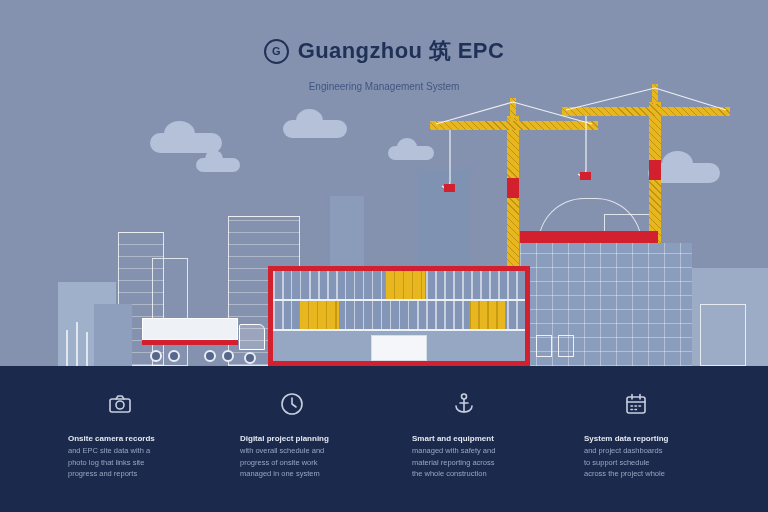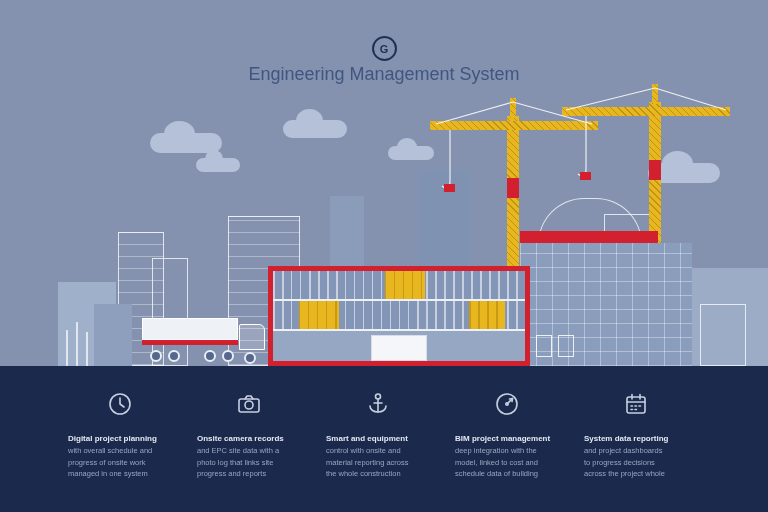--- a/index.html
+++ b/index.html
@@ -8,21 +8,21 @@
 
   
   .sky{position:absolute;top:0;left:0;width:768px;height:366px;background:#8492af;}
 
   .hdr{position:absolute;top:36px;left:0;width:100%;text-align:center;z-index:5;}
   .hdr-row{display:flex;align-items:center;justify-content:center;gap:9px;}
   .logo{width:21px;height:21px;border:2px solid #203158;border-radius:50%;
         font-size:11px;font-weight:bold;color:#203158;display:flex;
         align-items:center;justify-content:center;}
   .title{font-size:22px;font-weight:800;color:#203158;letter-spacing:.4px;}
-  .subtitle{margin-top:3px;font-size:18px;color:#3f5680;}
+  .subtitle{margin-top:15px;font-size:10px;color:#3f5680;}
 
   .cloud{position:absolute;background:#b5c1d8;border-radius:999px;}
   .cloud::before{content:"";position:absolute;left:20%;top:-60%;width:42%;height:130%;
                  background:inherit;border-radius:50%;}
 
   .b-out{position:absolute;border:1.5px solid rgba(255,255,255,.75);box-sizing:border-box;z-index:1;}
   .b-out.lines{background-image:repeating-linear-gradient(0deg,rgba(255,255,255,.35) 0 1px,transparent 1px 12px);}
   .b-fill{position:absolute;background:#98a8c4;z-index:1;}
   .b-fill.win{background-image:
       repeating-linear-gradient(0deg,rgba(255,255,255,.3) 0 1px,transparent 1px 10px),
@@ -76,20 +76,25 @@
 </style>
 </head>
 <body>
 
 <div class="canvas">
   <div class="sky">
 
     <div class="hdr">
       <div class="hdr-row">
         <div class="logo">G</div>
+        <div class="title">
+          <span>Guangzhou</span>
+          <span>筑</span>
+          <span>EPC</span>
+        </div>
       </div>
       <div class="subtitle">Engineering Management System</div>
     </div>
 
     <div class="cloud" style="left:150px;top:133px;width:72px;height:20px;"></div>
     <div class="cloud" style="left:196px;top:158px;width:44px;height:14px;"></div>
     <div class="cloud" style="left:283px;top:120px;width:64px;height:18px;"></div>
     <div class="cloud" style="left:388px;top:146px;width:46px;height:14px;"></div>
     <div class="cloud" style="left:648px;top:163px;width:72px;height:20px;"></div>
 
@@ -161,83 +166,69 @@
       <div class="wheel" style="left:80px;top:38px;"></div>
       <div class="wheel" style="left:102px;top:40px;"></div>
     </div>
   </div>
 
   <div class="footer">
 
     <div class="feat">
       <div class="feat-icon">
         <svg class="ic" width="28" height="28" viewBox="0 0 28 28">
+          <rect x="4" y="9" width="20" height="13" rx="2"></rect>
+          <circle cx="14" cy="15" r="4"></circle>
+            <path d="M10 9 L12 6 L16 6 L18 9"></path>
+        </svg>
+      </div>
+      <div class="feat-title">Onsite camera records</div>
+      <div class="feat-line">and EPC site data with a</div>
+      <div class="feat-line">photo log that links site</div>
+      <div class="feat-line">progress and reports</div>
+    </div>
+
+    <div class="feat">
+      <div class="feat-icon">
+        <svg class="ic" width="28" height="28" viewBox="0 0 28 28">
           <circle cx="14" cy="14" r="10"></circle>
             <path d="M14 8 L14 14 L18 17"></path>
         </svg>
       </div>
       <div class="feat-title">Digital project planning</div>
       <div class="feat-line">with overall schedule and</div>
       <div class="feat-line">progress of onsite work</div>
       <div class="feat-line">managed in one system</div>
     </div>
 
     <div class="feat">
       <div class="feat-icon">
         <svg class="ic" width="28" height="28" viewBox="0 0 28 28">
-          <rect x="4" y="9" width="20" height="13" rx="2"></rect>
-          <circle cx="14" cy="15" r="4"></circle>
-            <path d="M10 9 L12 6 L16 6 L18 9"></path>
-        </svg>
-      </div>
-      <div class="feat-title">Onsite camera records</div>
-      <div class="feat-line">and EPC site data with a</div>
-      <div class="feat-line">photo log that links site</div>
-      <div class="feat-line">progress and reports</div>
-    </div>
-
-    <div class="feat">
-      <div class="feat-icon">
-        <svg class="ic" width="28" height="28" viewBox="0 0 28 28">
           <circle cx="14" cy="6.5" r="2.5"></circle>
             <path d="M14 9 L14 22"></path>
           <path d="M10 13 L18 13"></path>
             <path d="M6 16 c0 4 4 6 8 6 s8 -2 8 -6"></path>
         </svg>
       </div>
       <div class="feat-title">Smart and equipment</div>
-      <div class="feat-line">control with onsite and</div>
+      <div class="feat-line">managed with safety and</div>
       <div class="feat-line">material reporting across</div>
       <div class="feat-line">the whole construction</div>
     </div>
 
-    <div class="feat">
-      <div class="feat-icon">
-        <svg class="ic" width="28" height="28" viewBox="0 0 28 28">
-          <circle cx="14" cy="14" r="10"></circle>
-            <path d="M14 14 L19.5 8.5"></path>
-          <path d="M19.5 8.5 L16.5 9 M19.5 8.5 L19 11.5"></path>
-            <circle cx="14" cy="14" r="1.2"></circle>
-        </svg>
-      </div>
-      <div class="feat-title">BIM project management</div>
-      <div class="feat-line">deep integration with the</div>
-      <div class="feat-line">model, linked to cost and</div>
-      <div class="feat-line">schedule data of building</div>
-    </div>
 
     <div class="feat">
       <div class="feat-icon">
         <svg class="ic" width="28" height="28" viewBox="0 0 28 28">
           <rect x="5" y="7" width="18" height="16" rx="2"></rect>
             <path d="M5 12 L23 12"></path>
           <path d="M10 4.5 L10 9 M18 4.5 L18 9"></path>
           <path d="M9 16 L10.5 16 M13 16 L14.5 16 M17 16 L18.5 16 M9 19.5 L10.5 19.5 M13 19.5 L14.5 19.5"></path>
         </svg>
       </div>
       <div class="feat-title">System data reporting</div>
       <div class="feat-line">and project dashboards</div>
-      <div class="feat-line">to progress decisions</div>
+      <div class="feat-line">to support schedule</div>
       <div class="feat-line">across the project whole</div>
     </div>
 
   </div>
 </div>
 
 </body></html>

